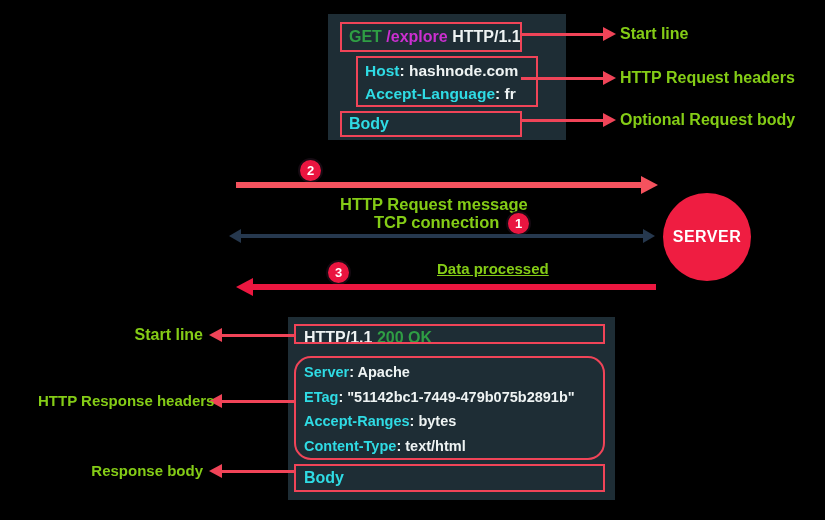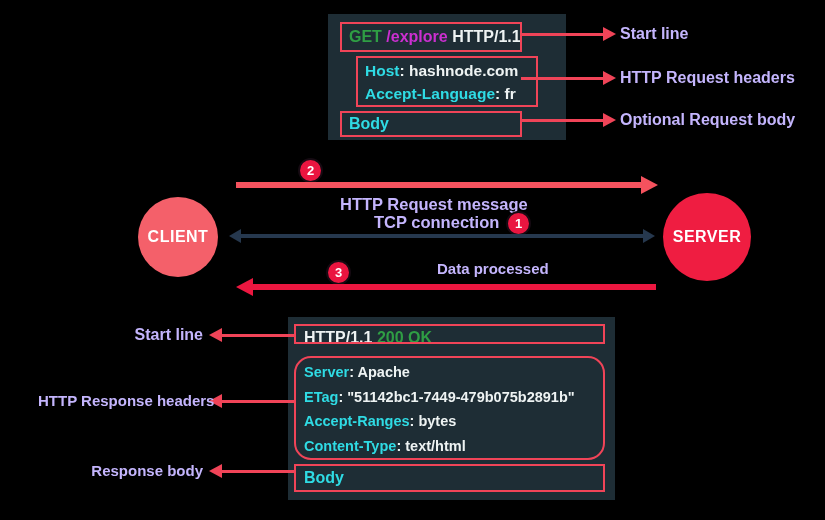--- a/index.html
+++ b/index.html
@@ -24,21 +24,21 @@
   .green{color:#2f9e44;}
   .magenta{color:#cb2fd0;}
   .cyan{color:#2fdbe4;}
   .white{color:#eef3f3;}
   
   .cline{position:absolute;height:3px;background:#f04458;}
   .ah{position:absolute;width:0;height:0;}
   .ah-right{border-top:7px solid transparent;border-bottom:7px solid transparent;border-left:13px solid #f04458;}
   .ah-left{border-top:7px solid transparent;border-bottom:7px solid transparent;border-right:13px solid #f04458;}
   
-  .faint{position:absolute;color:#c4b5fd;font-size:16px;font-weight:700;white-space:nowrap;}
+  .faint{position:absolute;color:#84cc16;font-size:16px;font-weight:700;white-space:nowrap;}
   .faint.right-align{text-align:right;}
   
   .flow-line{position:absolute;}
   .req-arrow{left:236px;top:182px;width:407px;height:6px;background:#f4525e;}
   .req-head{border-top:9px solid transparent;border-bottom:9px solid transparent;border-left:17px solid #f4525e;left:641px;top:176px;}
   .tcp-arrow{left:240px;top:234px;width:404px;height:4px;background:#26384e;}
   .tcp-head-l{border-top:7px solid transparent;border-bottom:7px solid transparent;border-right:12px solid #26384e;left:229px;top:229px;}
   .tcp-head-r{border-top:7px solid transparent;border-bottom:7px solid transparent;border-left:12px solid #26384e;left:643px;top:229px;}
   .res-arrow{left:252px;top:284px;width:404px;height:6px;background:#ec1740;}
   .res-head{border-top:9px solid transparent;border-bottom:9px solid transparent;border-right:17px solid #ec1740;left:236px;top:278px;}
@@ -77,39 +77,36 @@
   <div class="faint" style="left:620px;top:25px;">Start line</div>
 
   <div class="cline" style="left:521px;top:77px;width:82px;"></div>
   <div class="ah ah-right" style="left:603px;top:71px;"></div>
   <div class="faint" style="left:620px;top:69px;">HTTP Request headers</div>
 
   <div class="cline" style="left:521px;top:119px;width:82px;"></div>
   <div class="ah ah-right" style="left:603px;top:113px;"></div>
   <div class="faint" style="left:620px;top:111px;">Optional Request body</div>
 
-  <div class="node client-node">
-    <span>CLIENT</span>
-  </div>
   <div class="node server-node">
     <span>SERVER</span>
   </div>
 
   <div class="faint" style="left:340px;top:159px;font-size:16.5px;margin-top:36px;">HTTP Request message</div>
   <div class="badge" style="left:298px;top:158px;">2</div>
   <div class="flow-line req-arrow"></div>
   <div class="ah req-head"></div>
 
   <div class="faint" style="left:374px;top:213px;font-size:16.5px;">TCP connection</div>
   <div class="badge" style="left:506px;top:211px;">1</div>
   <div class="flow-line tcp-arrow"></div>
   <div class="ah tcp-head-l"></div>
   <div class="ah tcp-head-r"></div>
 
-  <div class="faint" style="left:437px;top:260px;font-size:15px;">Data processed</div>
+  <div class="faint" style="left:437px;top:260px;font-size:15px;text-decoration:underline;">Data processed</div>
   <div class="badge" style="left:326px;top:260px;">3</div>
   <div class="flow-line res-arrow"></div>
   <div class="ah res-head"></div>
 
   <div class="msg-box res-box">
     <div class="sec sec-s1">
       <span class="white">HTTP/1.1</span>
       <span class="green">200 OK</span>
     </div>
     <div class="sec sec-s2">

